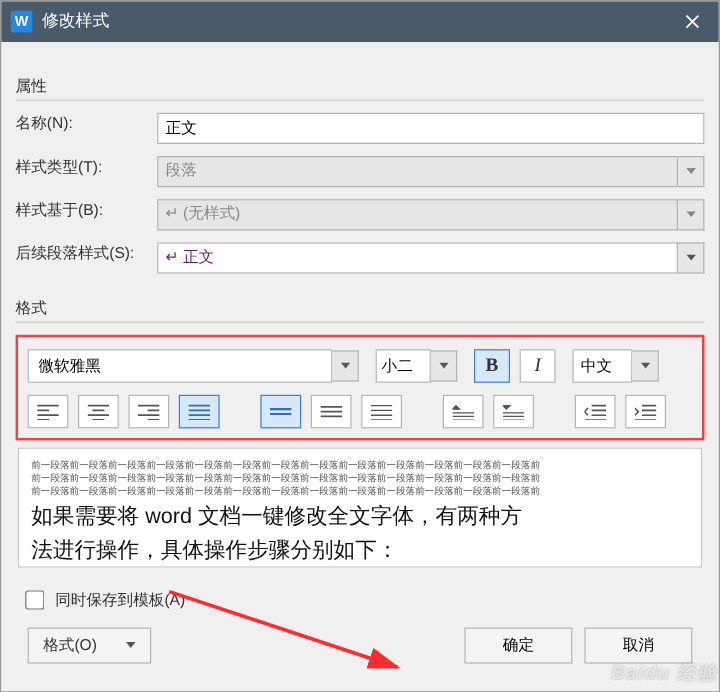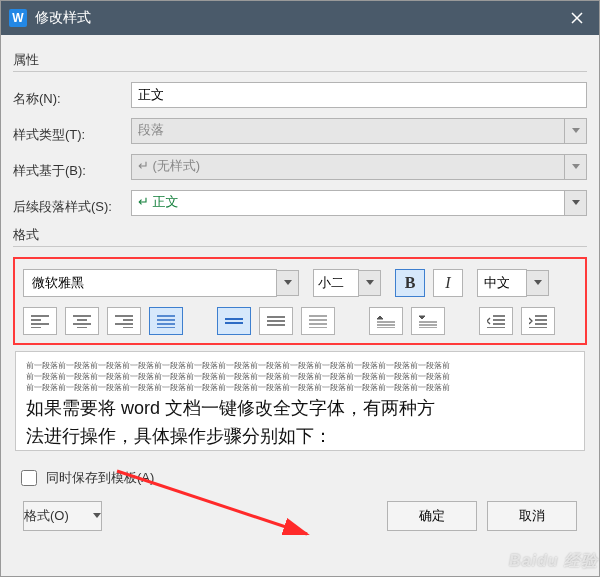--- a/index.html
+++ b/index.html
@@ -3,23 +3,23 @@
 <meta charset="utf-8">
 <style>
 html,body{margin:0;padding:0;font-family:"Microsoft YaHei","微软雅黑",sans-serif;font-size:12px;background:#fff;color:#333}
 .window{width:600px;height:577px;background:#f0f0f0;border:1px solid #999;position:relative;box-sizing:border-box;overflow:hidden}
 .titlebar{height:34px;background:#4a5a6a;color:#fff;display:flex;align-items:center;padding:0 0 0 8px}
 .titlebar .icon{width:18px;height:18px;background:#2388e6;color:#fff;display:flex;align-items:center;justify-content:center;font-weight:bold;border-radius:2px;margin-right:8px}
 .titlebar .title{flex:1;font-size:14px}
 .close{width:44px;height:34px;display:flex;align-items:center;justify-content:center;color:#fff;cursor:pointer}
 .close svg{width:12px;height:12px}
 .body{padding:8px 12px 0}
-.fieldset-label{font-size:13px;color:#333;margin:8px 0 2px}
+.fieldset-label{font-size:13px;color:#333;margin:20px 0 2px}
 .hr{border:none;border-top:1px solid #c8c8c8;margin:2px 0 10px}
-.row{display:flex;align-items:flex-end;margin:0 0 10px}
+.row{display:flex;align-items:flex-start;margin:0 0 10px}
 .row label{width:118px;font-size:13px}
 .text-input,.combo{flex:1;height:26px;border:1px solid #b3b3b3;background:#fff;padding:2px 6px;font-size:13px;box-sizing:border-box}
 .combo.disabled{background:#e6e6e6;color:#888}
 .combo-wrap{flex:1;display:flex;align-items:center;position:relative}
 .combo-wrap .text-input,.combo-wrap .combo{flex:1}
 .caret{width:22px;height:26px;background:#e6e6e6;border:1px solid #b3b3b3;border-left:none;display:flex;align-items:center;justify-content:center;box-sizing:border-box}
 .caret svg{width:8px;height:6px}
 .section-box{border:2px solid #ff3a3a;padding:10px 8px 8px;margin:4px 0 6px;background:#f0f0f0}
 .toolbar-row{display:flex;align-items:center;gap:14px;margin-bottom:10px}
 .font-combo{display:flex;align-items:center}
@@ -36,21 +36,21 @@
 .icon-btn{width:34px;height:28px;border:1px solid #b3b3b3;background:#fff;display:flex;align-items:center;justify-content:center;box-sizing:border-box}
 .icon-btn.active{background:#d6e8fb;border:1px solid #3d7fcf}
 .icon-btn svg{width:18px;height:14px}
 .gap{width:18px}
 .preview{border:1px solid #c8c8c8;background:#fff;margin:4px 2px 0;height:100px;padding:8px 10px;overflow:hidden;box-sizing:border-box}
 .preview .tiny{font-size:8px;color:#555;line-height:11px;white-space:nowrap;overflow:hidden}
 .preview .big{font-size:18px;font-weight:normal;color:#111;line-height:26px;margin-top:2px;white-space:nowrap}
 .checkbox-row{display:flex;align-items:center;gap:6px;margin:16px 0 0 4px;font-size:13px}
 .checkbox-row input{width:16px;height:16px}
 .footer{display:flex;align-items:center;padding:12px 10px 0}
-.format-btn{height:28px;border:1px solid #b3b3b3;background:#f4f4f4;padding:0 0;display:flex;align-items:center;gap:24px;font-size:13px}
+.format-btn{height:28px;border:1px solid #b3b3b3;background:#f4f4f4;padding:0 12px;display:flex;align-items:center;gap:24px;font-size:13px}
 .spacer{flex:1;position:relative}
 .arrow{position:absolute;left:0;top:-50px;width:230px;height:80px;pointer-events:none}
 .action-btn{width:90px;height:30px;border:1px solid #b3b3b3;background:#f4f4f4;margin-left:10px;font-size:13px}
 .watermark{position:absolute;right:1px;bottom:4px;font-size:16px;color:rgba(255,255,255,0.6);font-weight:bold;font-style:italic;letter-spacing:1px;text-shadow:0 0 2px rgba(0,0,0,0.3)}
 </style>
 </head>
 <body>
 
 <div class="window">
   <div class="titlebar">
@@ -89,21 +89,21 @@
         <div class="caret">
             <svg viewBox="0 0 8 6">
               <path d="M0 0 L4 5 L8 0" fill="#888"></path>
             </svg>
           </div>
       </div>
     </div>
     <div class="row">
       <label>后续段落样式(S):</label>
       <div class="combo-wrap">
-        <div class="combo" style="background:#fff;color:#15803d">↵ 正文</div>
+        <div class="combo" style="background:#fff;color:#701a75">↵ 正文</div>
         <div class="caret">
             <svg viewBox="0 0 8 6">
               <path d="M0 0 L4 5 L8 0" fill="#555"></path>
             </svg>
           </div>
       </div>
     </div>
 
     <div class="fieldset-label">格式</div>
     <hr class="hr">

